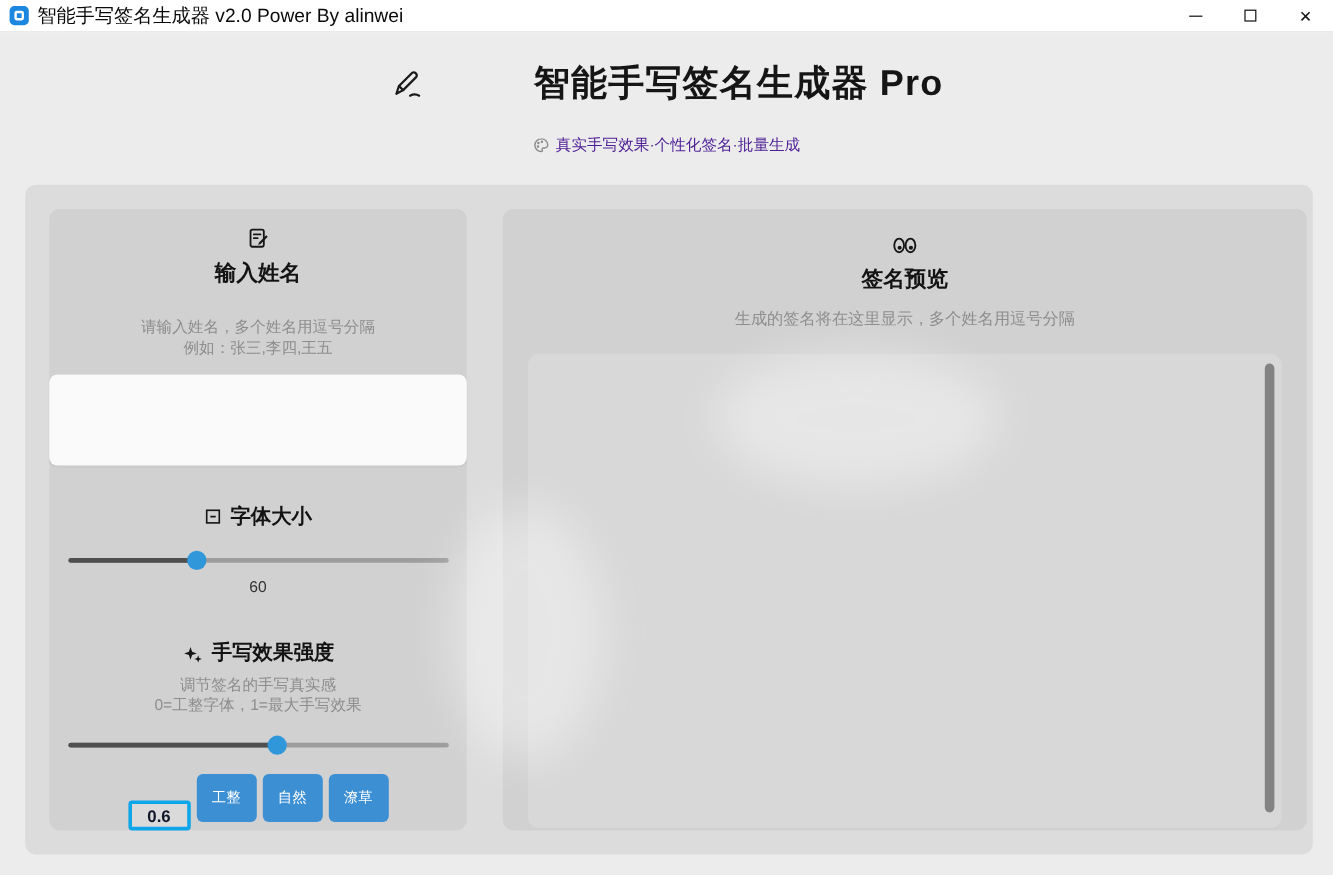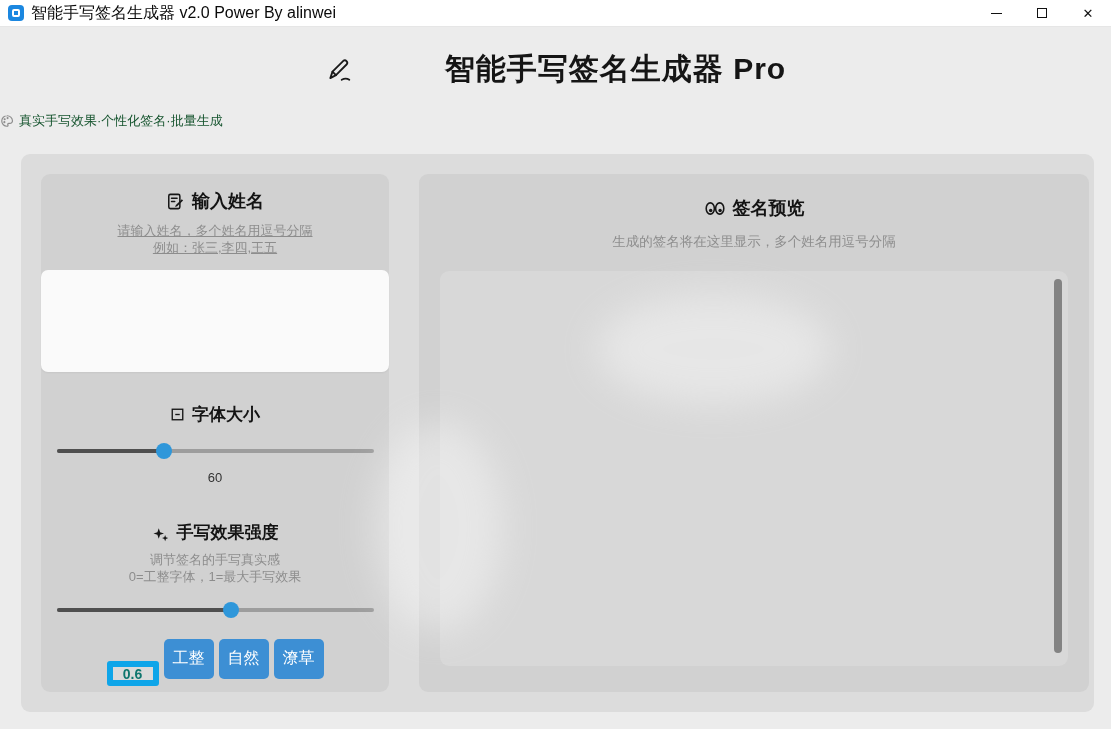--- a/index.html
+++ b/index.html
@@ -18,54 +18,54 @@
   .win-controls { margin-left:auto; display:flex; height:100%; }
   .win-btn { width:46px; height:100%; display:flex; align-items:center; justify-content:center; cursor:default; }
   .min-glyph { width:11px; height:0; border-top:1.5px solid #111; display:block; }
   .max-glyph { width:10px; height:10px; border:1.3px solid #111; display:block; }
   .close-glyph { font-size:13px; color:#111; line-height:1; }
 
   
   .header { padding-top:22px; text-align:center; }
   .header-row { display:flex; align-items:center; justify-content:center; gap:48px; }
   .header-row h1 { font-size:30px; font-weight:700; color:#151515; letter-spacing:1px;margin-left:44px; }
-  .subtitle { margin-top:22px; display:flex; align-items:center; justify-content:flex-start; gap:5px;
-              font-size:13px; color:#14532d; }
+  .subtitle { margin-top:22px; display:flex; align-items:center; justify-content:center; gap:5px;
+              font-size:13px; color:#4c1d95; }
 
   
   .outer-card { position:absolute; left:21px; top:154px; width:1073px; height:558px;
                 background:#dcdcdc; border-radius:9px; }
   .panel { position:absolute; top:20px; height:518px; background:#d1d1d1; border-radius:9px; }
   .panel-left  { left:20px;  width:348px; display:flex; flex-direction:column; align-items:center; padding-top:15px; }
   .panel-right { left:398px; width:670px; display:flex; flex-direction:column; align-items:center; padding-top:22px; }
 
   .section-title { display:flex; align-items:center; gap:7px; font-weight:700; color:#131313; }
-  .t18 { font-size:18px; }
+  .t18 { font-size:18px;flex-direction:column; }
   .t17 { font-size:17px; }
   .hint { font-size:13px; color:#8d8d8d; text-align:center; line-height:17px; }
 
   .name-textarea { width:100%; height:102px; margin-top:14px; background:#fafafa; border:none;
                    border-radius:7px; resize:none; outline:none; font-size:14px; padding:8px 10px;
                    font-family:inherit; box-shadow:0 1px 2px rgba(0,0,0,0.05); }
 
   
   .slider { position:relative; width:317px; height:16px; margin-top:17px; cursor:pointer; }
   .slider .track { position:absolute; left:0; right:0; top:6px; height:4px; background:#9d9d9d; border-radius:2px; }
   .slider .fill  { position:absolute; left:0; top:6px; height:4px; background:#4f4f4f; border-radius:2px; }
   .slider .thumb { position:absolute; top:0; width:16px; height:16px; border-radius:50%;
                    background:#2f97da; transform:translateX(-50%); }
   .slider-value { margin-top:11px; font-size:13px; color:#333; }
 
   
   .strength-row { margin-top:13px; display:flex; align-items:center; gap:5px; }
-  .value-box { width:52px; height:25px; background:#dadada; border:6px solid #0ea5e9; border-radius:3px;
+  .value-box { width:52px; height:25px; background:#dadada; border:3px solid #0ea5e9; border-radius:3px;
                display:flex; align-items:center; justify-content:center;
-               font-size:14px; font-weight:700; color:#0f766e;margin-top:30px; }
+               font-size:14px; font-weight:700; color:#0f172a;margin-top:30px; }
   .preset-btn { width:50px; height:40px; border:none; border-radius:5px; background:#3d8fd4; color:#fff;
-                font-size:16px; font-family:inherit; cursor:pointer; display:flex; align-items:center; justify-content:center; }
+                font-size:12px; font-family:inherit; cursor:pointer; display:flex; align-items:center; justify-content:center; }
 
   .generate-btn { margin-top:29px; width:332px; height:25px; border:none; border-radius:12px;
                   background:#3f8ed2; color:#ffffff; font-size:16px; font-family:inherit; cursor:pointer;
                   display:flex; align-items:center; justify-content:center; gap:7px; }
 
   
   .preview-box { position:relative; margin-top:21px; width:628px; height:395px;
                  background:#d8d8d8; border-radius:9px; }
   .scrollbar-thumb { position:absolute; right:6px; top:8px; bottom:13px; width:8px;
                      background:#838383; border-radius:4px; }
@@ -131,21 +131,21 @@
       <div class="section-title t18">
         <span class="icon">
           <svg width="19" height="19" viewBox="0 0 24 24" fill="none" stroke="#161616" stroke-width="1.9" stroke-linejoin="round" stroke-linecap="round">
             <rect x="3.5" y="3" width="14" height="18" rx="2"></rect>
             <path d="M7 8h7 M7 12h4"></path>
             <path d="M12.5 16.5 L20 9 l1.6 1.6 -7.5 7.5 -2.6 1 z" fill="#161616" stroke="none"></path>
           </svg>
         </span>
         <span>输入姓名</span>
       </div>
-      <div class="hint" style="margin-top:9px;text-decoration:underline;">
+      <div class="hint" style="margin-top:25px;">
         <div>请输入姓名，多个姓名用逗号分隔</div>
         <div>例如：张三,李四,王五</div>
       </div>
 
       <textarea class="name-textarea" spellcheck="false" style=""></textarea>
 
       <div class="section-title t17" style="margin-top:31px;">
         <span class="icon">
           <svg width="15" height="15" viewBox="0 0 20 20" fill="none" stroke="#161616" stroke-width="1.8">
             <rect x="3" y="3" width="14" height="14"></rect>

